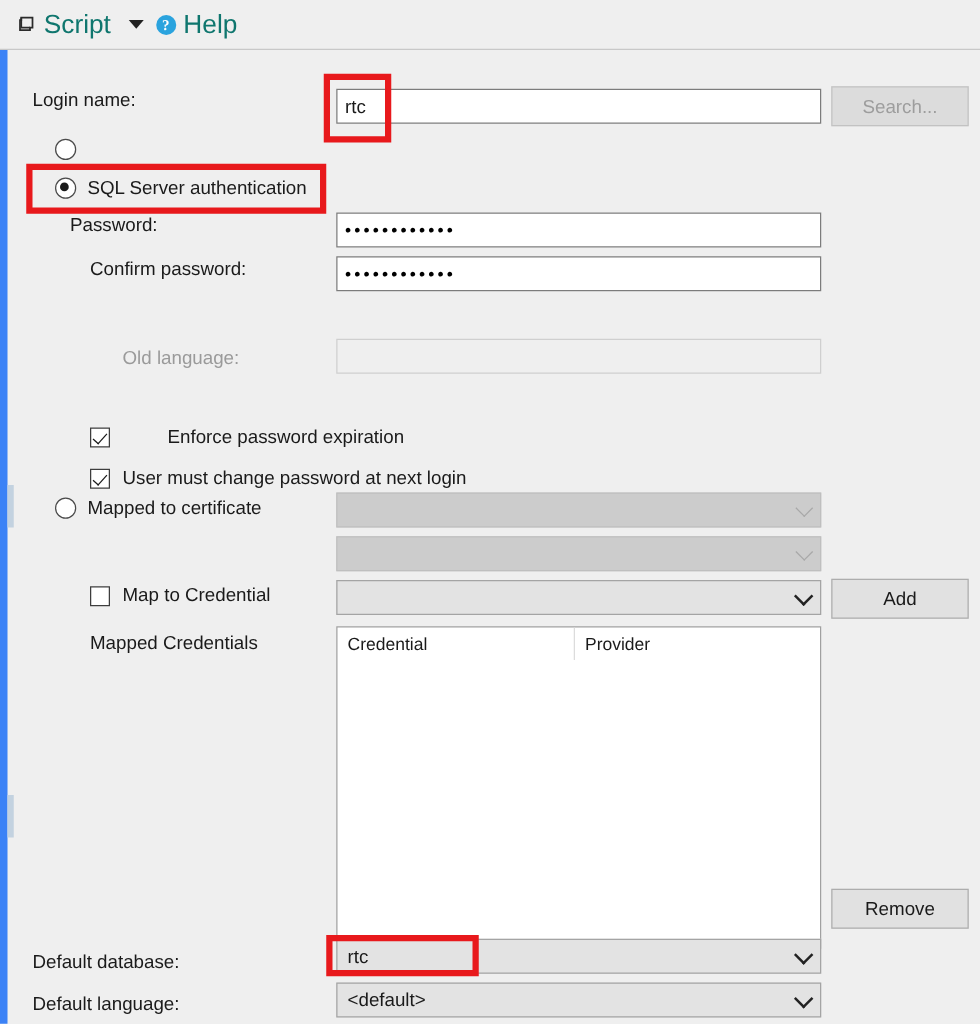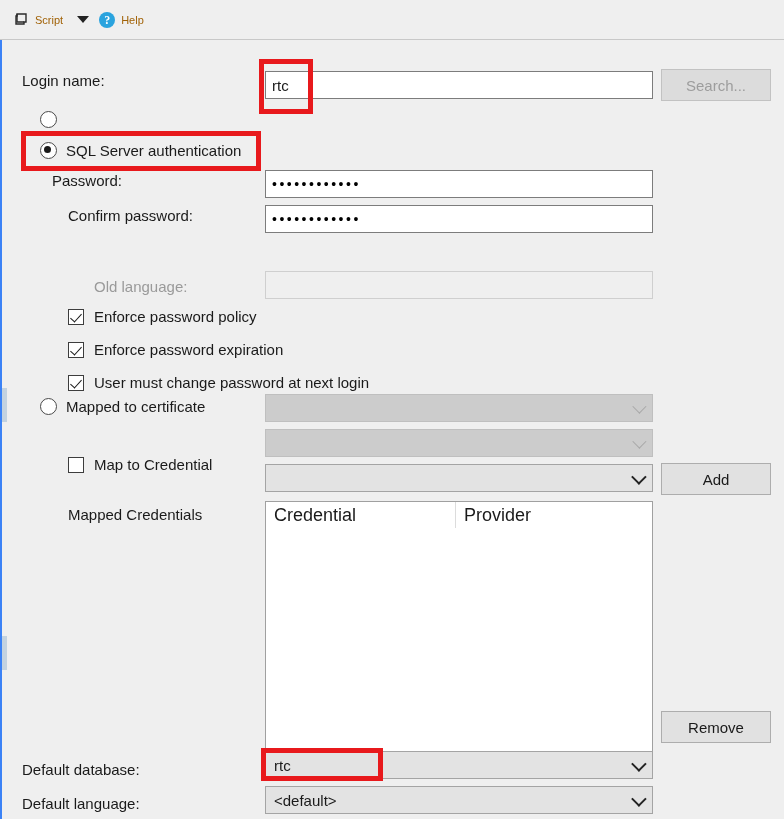--- a/index.html
+++ b/index.html
@@ -29,21 +29,21 @@
     padding-left: 14px;
     box-sizing: border-box;
   }
   .tb-item {
     display: flex;
     align-items: center;
     gap: 6px;
     margin-right: 6px;
     cursor: default;
   }
-  .tb-label { font-size: 11px; color: #a16207; }
+  .tb-label { font-size: 21px; color: #0f766e; }
   .script-glyph {
     width: 15px; height: 15px;
     position: relative;
     display: inline-block;
   }
   .script-glyph svg { display: block; }
   .caret-down {
     width: 0; height: 0;
     border-left: 6px solid transparent;
     border-right: 6px solid transparent;
@@ -62,21 +62,21 @@
     display: inline-block;
     font-family: "Liberation Serif", serif;
   }
 
   
   .page {
     position: absolute;
     left: 0; top: 40px;
     width: 784px; height: 779px;
     background: #efefef;
-    border-left: 2px solid #3b82f6;
+    border-left: 6px solid #3b82f6;
     box-sizing: border-box;
   }
   
   .rail-mark {
     position: absolute;
     left: 0px;
     width: 5px;
     background: #c3d2e0;
   }
 
@@ -205,21 +205,21 @@
     background: #ffffff;
     border: 1px solid #a0a0a0;
     box-sizing: border-box;
   }
   .lv-head {
     display: flex;
     height: 26px;
     align-items: center;
   }
   .lv-col {
-    font-size: 18px;
+    font-size: 14px;
     color: #1a1a1a;
     padding-left: 8px;
     box-sizing: border-box;
     display: flex;
     align-items: center;
     height: 26px;
   }
   .lv-col.first { width: 190px; border-right: 1px solid #dcdcdc; }
 
   
@@ -289,26 +289,22 @@
   </div>
 
 
   <div class="row" style="left:92px; top:238px;">
     <span class="lbl dim">Old language:</span>
   </div>
   <div class="textbox disabled" style="position:absolute; left:263px; top:231px; width:388px;">
     <span></span>
   </div>
 
-  <div class="row" style="left:66px; top:268px;">
-    <span class="checkbox checked"></span>
-    <span class="lbl" style="margin-left:10px;">Enforce password policy</span>
-  </div>
-
-  <div class="row" style="left:66px; top:301px;">
+
+  <div class="row" style="left:66px; top:301px;gap:36px;">
     <span class="checkbox checked"></span>
     <span class="lbl" style="margin-left:10px;">Enforce password expiration</span>
   </div>
 
   <div class="row" style="left:66px; top:334px;">
     <span class="checkbox checked"></span>
     <span class="lbl" style="margin-left:10px;">User must change password at next login</span>
   </div>
 
   <div class="row" style="left:38px; top:358px;">
@@ -318,21 +314,21 @@
   <div class="dropdown disabled" style="position:absolute; left:263px; top:354px; width:388px;">
     <span></span>
     <span class="chev"></span>
   </div>
 
   <div class="dropdown disabled" style="position:absolute; left:263px; top:389px; width:388px;">
     <span></span>
     <span class="chev"></span>
   </div>
 
-  <div class="row" style="left:38px; top:416px;padding-left:28px;">
+  <div class="row" style="left:38px; top:428px;padding-left:28px;">
     <span class="checkbox"></span>
     <span class="lbl" style="margin-left:10px;">Map to Credential</span>
   </div>
   <div class="dropdown enabled" style="position:absolute; left:263px; top:424px; width:388px;">
     <span></span>
     <span class="chev"></span>
   </div>
   <div class="button" style="position:absolute; left:659px; top:423px; width:110px;">
     <span>Add</span>
   </div>

